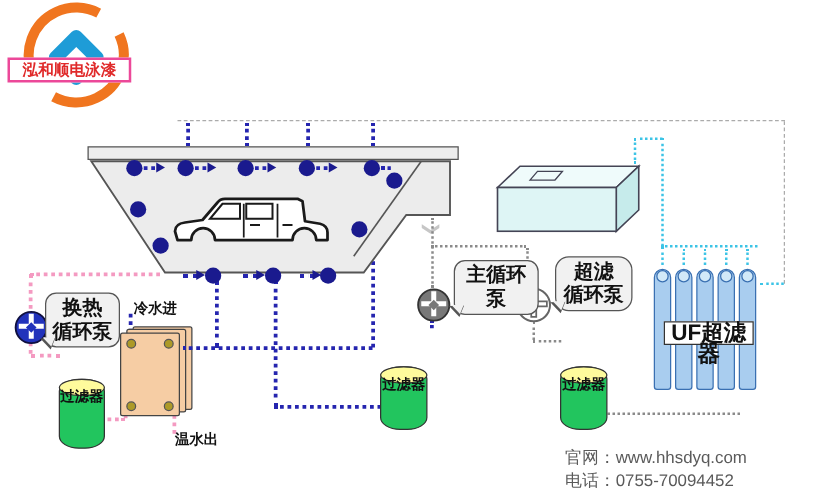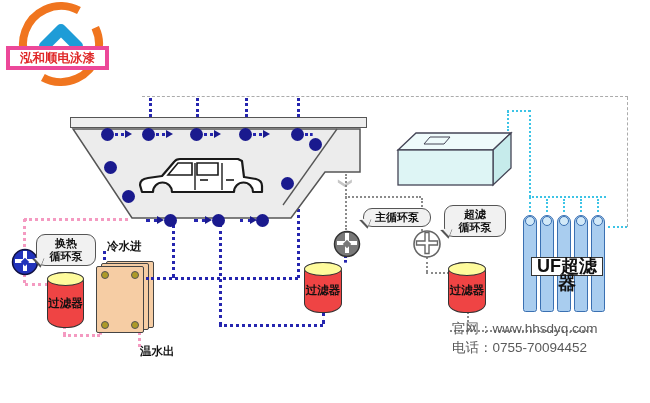--- a/index.html
+++ b/index.html
@@ -13,60 +13,60 @@
   .dv2{position:absolute;width:0;border-left:2.5px dotted;}
   .dashh{position:absolute;height:0;border-top:1.6px dashed;}
   .dashv{position:absolute;width:0;border-left:1.6px dashed;}
   .blue{color:#2525AF;} .pink{color:#F49AC1;} .cyan{color:#3CC4E6;}
   .gray{color:#8A8A8A;} .lgray{color:#ABABAB;}
   .noz{position:absolute;width:13px;height:13px;border-radius:50%;background:#1A1A8E;}
   .tri{position:absolute;width:0;height:0;border-top:4px solid transparent;
        border-bottom:4px solid transparent;border-left:7px solid #1A1A8E;}
   .chv{position:absolute;font-weight:bold;font-size:14px;color:#C6C6C6;line-height:1;}
   .bub{position:absolute;background:#F1F1F1;border:1.5px solid #555;border-radius:9px;
-       text-align:center;font-weight:bold;font-size:11px;line-height:1.2;
+       text-align:center;font-weight:bold;font-size:16px;line-height:1.2;
        padding:2px 5px;z-index:6;}
   .bub::before{content:"";position:absolute;left:-10px;bottom:0px;width:0;height:0;
        border:5px solid transparent;border-right:11px solid #555;transform:rotate(22deg);}
   .bub::after{content:"";position:absolute;left:-7px;bottom:2px;width:0;height:0;
        border:4px solid transparent;border-right:9px solid #F1F1F1;transform:rotate(22deg);}
-  .cyl{position:absolute;background:#ef4444;border:1.4px solid #333;
+  .cyl{position:absolute;background:#22c55e;border:1.4px solid #333;
        border-radius:16px/10px;box-sizing:border-box;z-index:4;
-       display:flex;align-items:center;justify-content:center;}
+       display:flex;justify-content:center;margin-top:31px;}
   .cyl::before{content:"";position:absolute;top:-1px;left:-1px;right:-1px;height:14px;
        background:#FEFB9C;border:1.4px solid #333;border-radius:50%;box-sizing:border-box;}
   .cyl span{position:relative;z-index:2;font-weight:bold;font-size:11.5px;margin-top:6px;}
   .plate{position:absolute;width:48px;height:67px;background:#F6CDA4;
        border:1.3px solid #444;border-radius:2px;box-sizing:border-box;}
   .bolt{position:absolute;width:8px;height:8px;border-radius:50%;background:#AD9A28;
        border:1.5px solid #555;box-sizing:border-box;}
   .tube{position:absolute;width:14px;height:97px;background:#A9CDEF;
        border:1.4px solid #3A70B2;border-radius:8px 8px 3px 3px;box-sizing:border-box;z-index:3;}
   .tube::before{content:"";position:absolute;top:0px;left:0.5px;width:10px;height:10px;
        border-radius:50%;background:#D2E9F8;border:1.2px solid #3A70B2;box-sizing:border-box;}
   .lblbox{position:absolute;background:#fff;border:1.4px solid #333;font-weight:bold;
        text-align:center;z-index:5;}
   .smalllbl{position:absolute;font-weight:bold;font-size:11.5px;color:#111;z-index:5;white-space:nowrap;}
-  .contact{position:absolute;font-size:13.5px;color:#5A5A5A;z-index:6;white-space:nowrap;}
+  .contact{position:absolute;font-size:13.5px;color:#5A5A5A;z-index:6;white-space:nowrap;margin-top:37px;}
 </style>
 </head>
 <body>
 
 <div id="stage">
 
   <svg class="abs" style="left:17px;top:0px;" width="90" height="88" viewBox="0 0 90 88">
     <g transform="rotate(-25 44 44)">
       <circle cx="44" cy="44" r="38" fill="#fff" stroke="#F0751F" stroke-width="8" stroke-dasharray="95 24"></circle>
     </g>
     <g transform="rotate(45 44 46)">
       <rect x="27" y="29" width="34" height="34" rx="5" fill="#1E9CD7"></rect>
       <rect x="38" y="40" width="12" height="12" fill="#fff"></rect>
     </g>
   </svg>
-  <div class="abs" style="left:6px;top:46px;width:95px;height:16px;background:#fff;border:4px solid #ec4899;
+  <div class="abs" style="left:6px;top:46px;width:95px;height:16px;background:#fff;border:2px solid #ec4899;
               color:#E02A2A;font-weight:bold;font-size:12.5px;line-height:16px;text-align:center;z-index:7;">泓和顺电泳漆</div>
 
   <div class="dashh lgray" style="left:142px;top:96px;width:486px;"></div>
   <div class="dashv lgray" style="left:627px;top:97px;height:130px;"></div>
   <div class="dh2 cyan" style="left:608px;top:226px;width:19px;"></div>
 
   <div class="dv blue" style="left:149px;top:98px;height:19px;"></div>
   <div class="dv blue" style="left:196px;top:98px;height:19px;"></div>
   <div class="dv blue" style="left:245px;top:98px;height:19px;"></div>
   <div class="dv blue" style="left:297px;top:98px;height:19px;"></div>
@@ -192,21 +192,21 @@
 
   <div class="bub" style="left:363px;top:208px;width:56px;">
     <span>主循环泵</span>
   </div>
   <svg class="abs" style="left:333px;top:230px;z-index:5;" width="28" height="28" viewBox="0 0 28 28">
     <circle cx="14" cy="14" r="12.5" fill="#787878" stroke="#333" stroke-width="1.5"></circle>
     <path d="M12,3 h4 v8 h8 v4 h-8 v8 h-4 v-8 h-8 v-4 h8 z" fill="#fff"></path>
     <rect x="11" y="11" width="6" height="6" transform="rotate(45 14 14)" fill="#787878"></rect>
   </svg>
 
-  <div class="bub" style="left:444px;top:205px;width:50px;">
+  <div class="bub" style="left:444px;top:205px;width:50px;border-radius:11px;">
     <span>超滤</span><br>
     <span>循环泵</span>
   </div>
   <svg class="abs" style="left:412px;top:229px;z-index:5;" width="30" height="30" viewBox="0 0 30 30">
     <circle cx="15" cy="15" r="13" fill="#fff" stroke="#666" stroke-width="1.6"></circle>
     <path d="M13,3.5 h4 v8.5 h8.5 v4 h-8.5 v8.5 h-4 v-8.5 h-8.5 v-4 h8.5 z" fill="#fff" stroke="#666" stroke-width="1.4"></path>
   </svg>
 
   <div class="cyl" style="left:304px;top:262px;width:38px;height:51px;">
     <span>过滤器</span>

